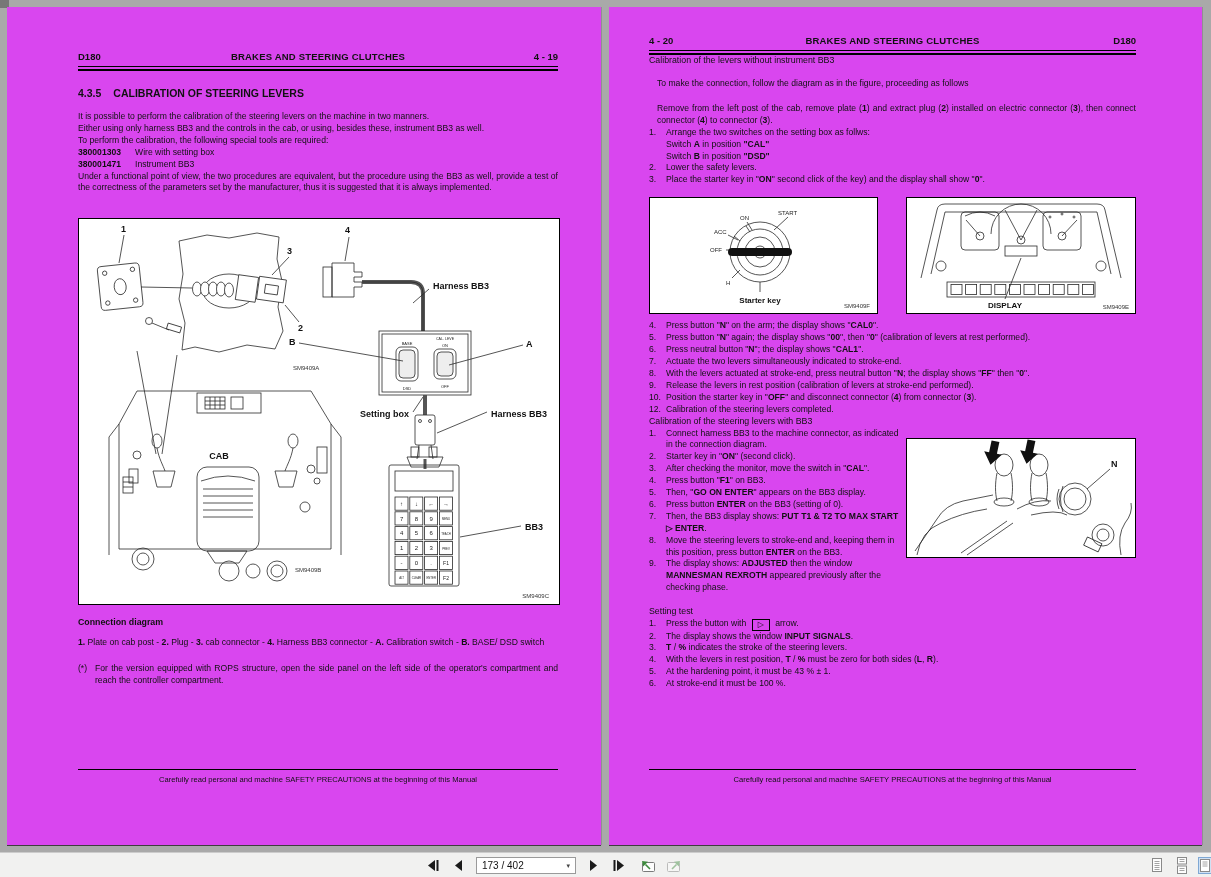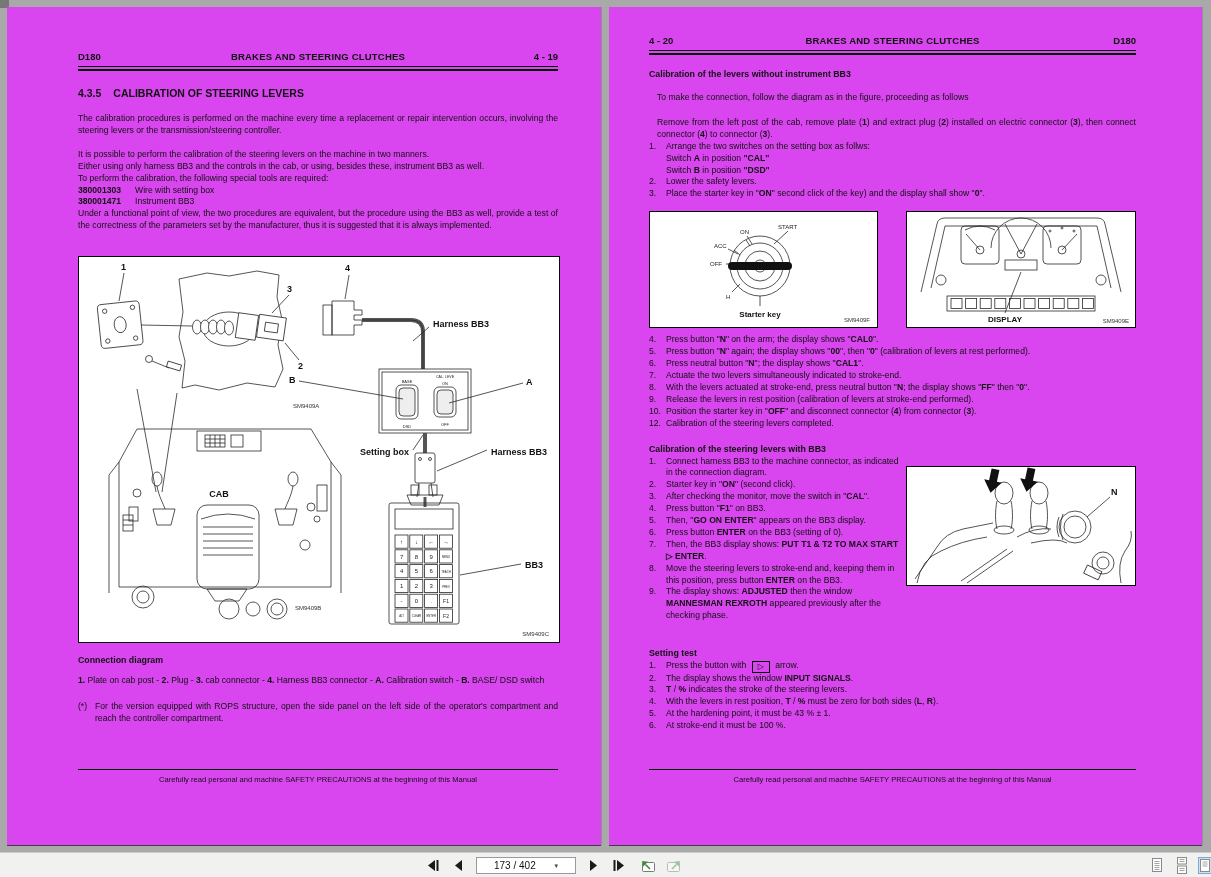--- a/index.html
+++ b/index.html
@@ -24,34 +24,34 @@
   .toolrow b{margin-right:14px;}
   .figbox{border:1px solid #000;background:#fff;}
   .diagram{margin-top:24px;width:480px;height:385px;}
   .capttl{margin-top:12px;font-size:8.8px;font-weight:bold;}
   .footnote{display:flex;margin-top:14px;}
   .footnote .fm{width:17px;flex:none;}
   .pfooter{position:absolute;top:762px;}
   .pfooter .pline{border-top:1px solid #000;}
   .pfooter .ptxt{margin-top:5px;text-align:center;font-size:7.6px;}
   .pf-l{left:71px;right:43px;} .pf-r{left:40px;right:66px;}
-  .subhead{margin-top:14px;font-size:8.8px;font-weight:bold;}
+  .subhead{margin-top:0;font-size:8.8px;font-weight:normal;}
   .li{display:flex;font-size:8.6px;line-height:11.9px;}
   .li .n{width:17px;flex:none;}
   .li .t{flex:1;}
   .figrow{display:flex;gap:28px;margin-top:11px;}
   .withbb3{position:relative;min-height:178px;}
   .withbb3 .col{width:258px;}
   .fig-levers{position:absolute;right:0;top:10px;}
   .keybox{display:inline-block;border:1px solid #000;padding:0 5px;margin:0 3px;font-size:8px;line-height:10px;vertical-align:-1px;}
   svg text{font-family:"Liberation Sans",sans-serif;}
   .toolbar{position:absolute;left:0;top:852px;width:1211px;height:25px;background:#f1f1f0;border-top:1px solid #cccccc;}
   .navcluster{position:absolute;left:424px;top:0;height:25px;display:flex;align-items:center;gap:9px;}
   .tbtn{width:17px;height:17px;display:flex;align-items:center;justify-content:center;cursor:default;}
-  .pagebox{width:100px;height:17px;background:#fff;border:1px solid #9a9a9a;display:flex;align-items:center;font-size:10px;padding:0 17px;box-sizing:border-box;}
+  .pagebox{width:100px;height:17px;background:#fff;border:1px solid #9a9a9a;display:flex;align-items:center;font-size:10px;padding:0 5px;box-sizing:border-box;}
   .pagebox .pval{flex:1;}
   .pagebox .caret{font-size:7px;color:#444;}
   .viewbtn{width:19px;height:16px;display:flex;align-items:center;justify-content:center;}
   .viewbtn.disabled{opacity:.45;}
   .layoutcluster{position:absolute;left:1148px;top:4px;display:flex;gap:8px;}
   .layoutbtn{width:17px;height:17px;display:flex;align-items:center;justify-content:center;}
   .layoutbtn.selected{background:#cfe1f4;border:1px solid #7fa8d4;width:26px;box-sizing:border-box;}
 </style>
 </head>
 <body>
@@ -64,21 +64,20 @@
       <span class="hl">D180</span>
       <span class="hc">BRAKES AND STEERING CLUTCHES</span>
       <span class="hr">4 - 19</span>
     </div>
     <div class="hrule"></div>
 
     <div class="sectitle">
       <span class="num">4.3.5</span><span>CALIBRATION OF STEERING LEVERS</span>
     </div>
 
-    <div class="body just mt14">The calibration procedures is performed on the machine every time a replacement or repair intervention occurs, involving the steering levers or the transmission/steering controller.</div>
 
     <div class="body mt12">
       <div>It is possible to perform the calibration of the steering levers on the machine in two manners.</div>
       <div>Either using only harness BB3 and the controls in the cab, or using, besides these, instrument BB3 as well.</div>
       <div>To perform the calibration, the following special tools are required:</div>
       <div class="toolrow"><b>380001303</b><span>Wire with setting box</span></div>
       <div class="toolrow"><b>380001471</b><span>Instrument BB3</span></div>
       <div class="just">Under a functional point of view, the two procedures are equivalent, but the procedure using the BB3 as well, provide a test of the correctness of the parameters set by the manufacturer, thus it is suggested that it is always implemented.</div>
     </div>
 

